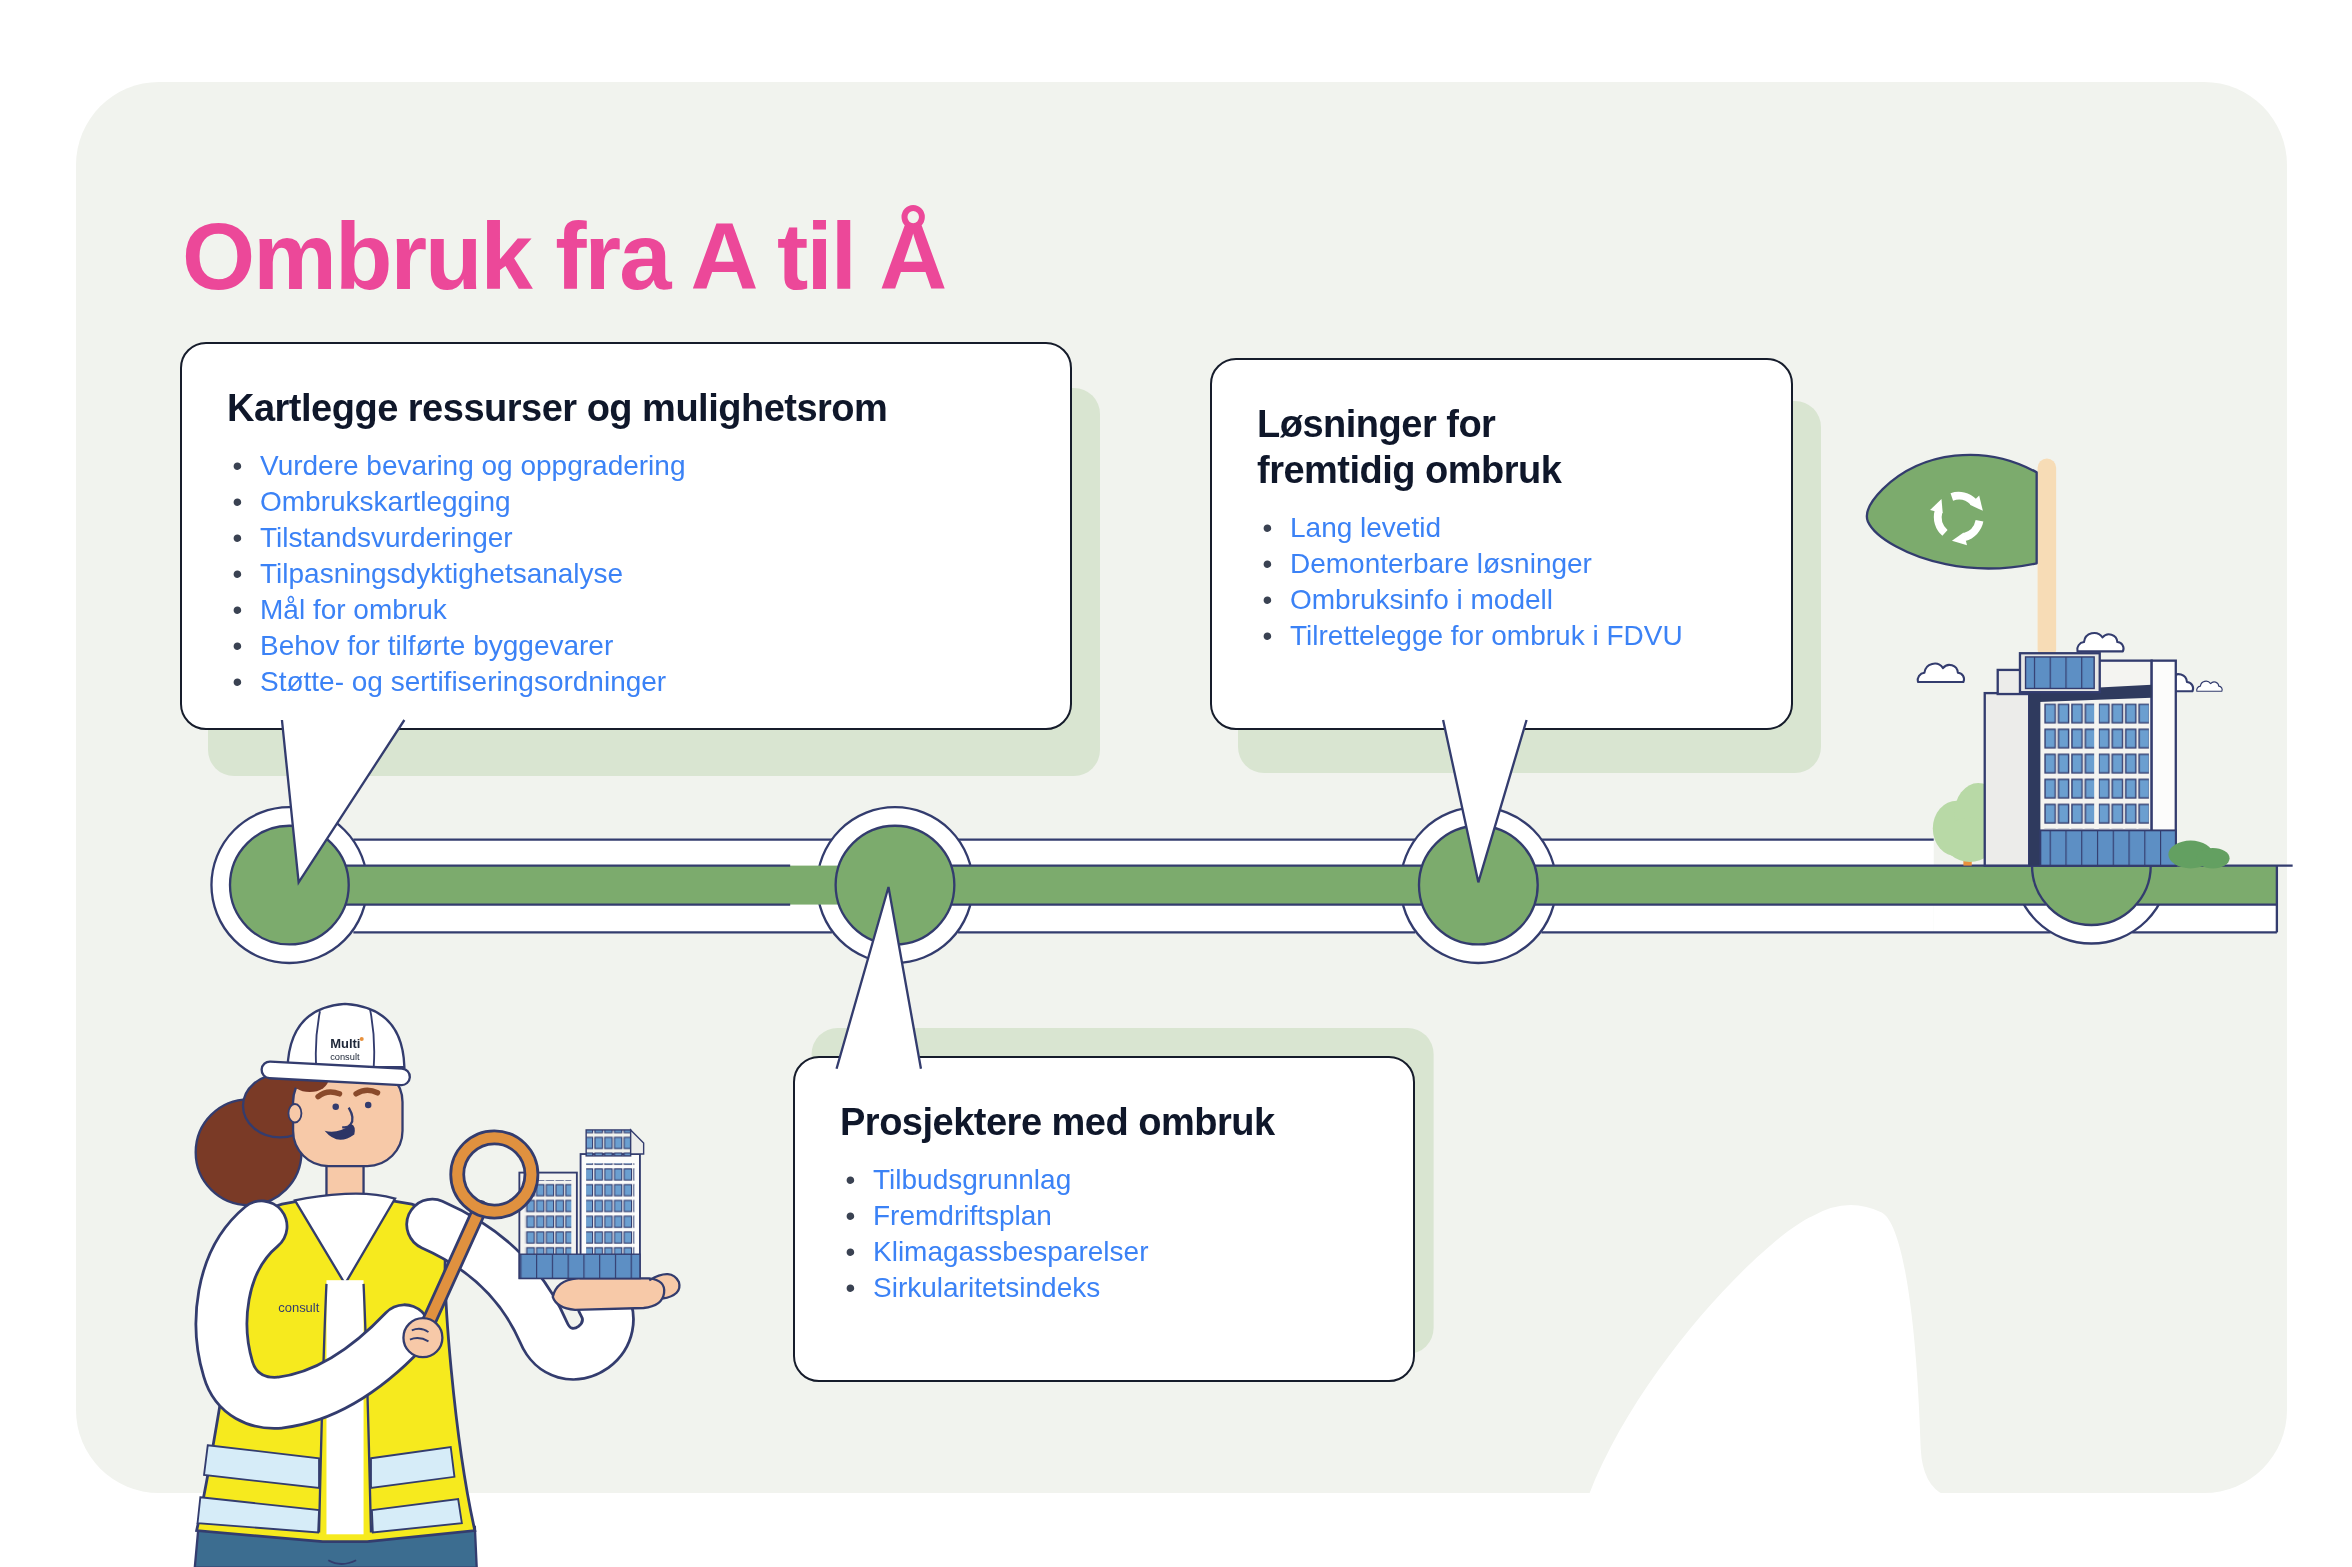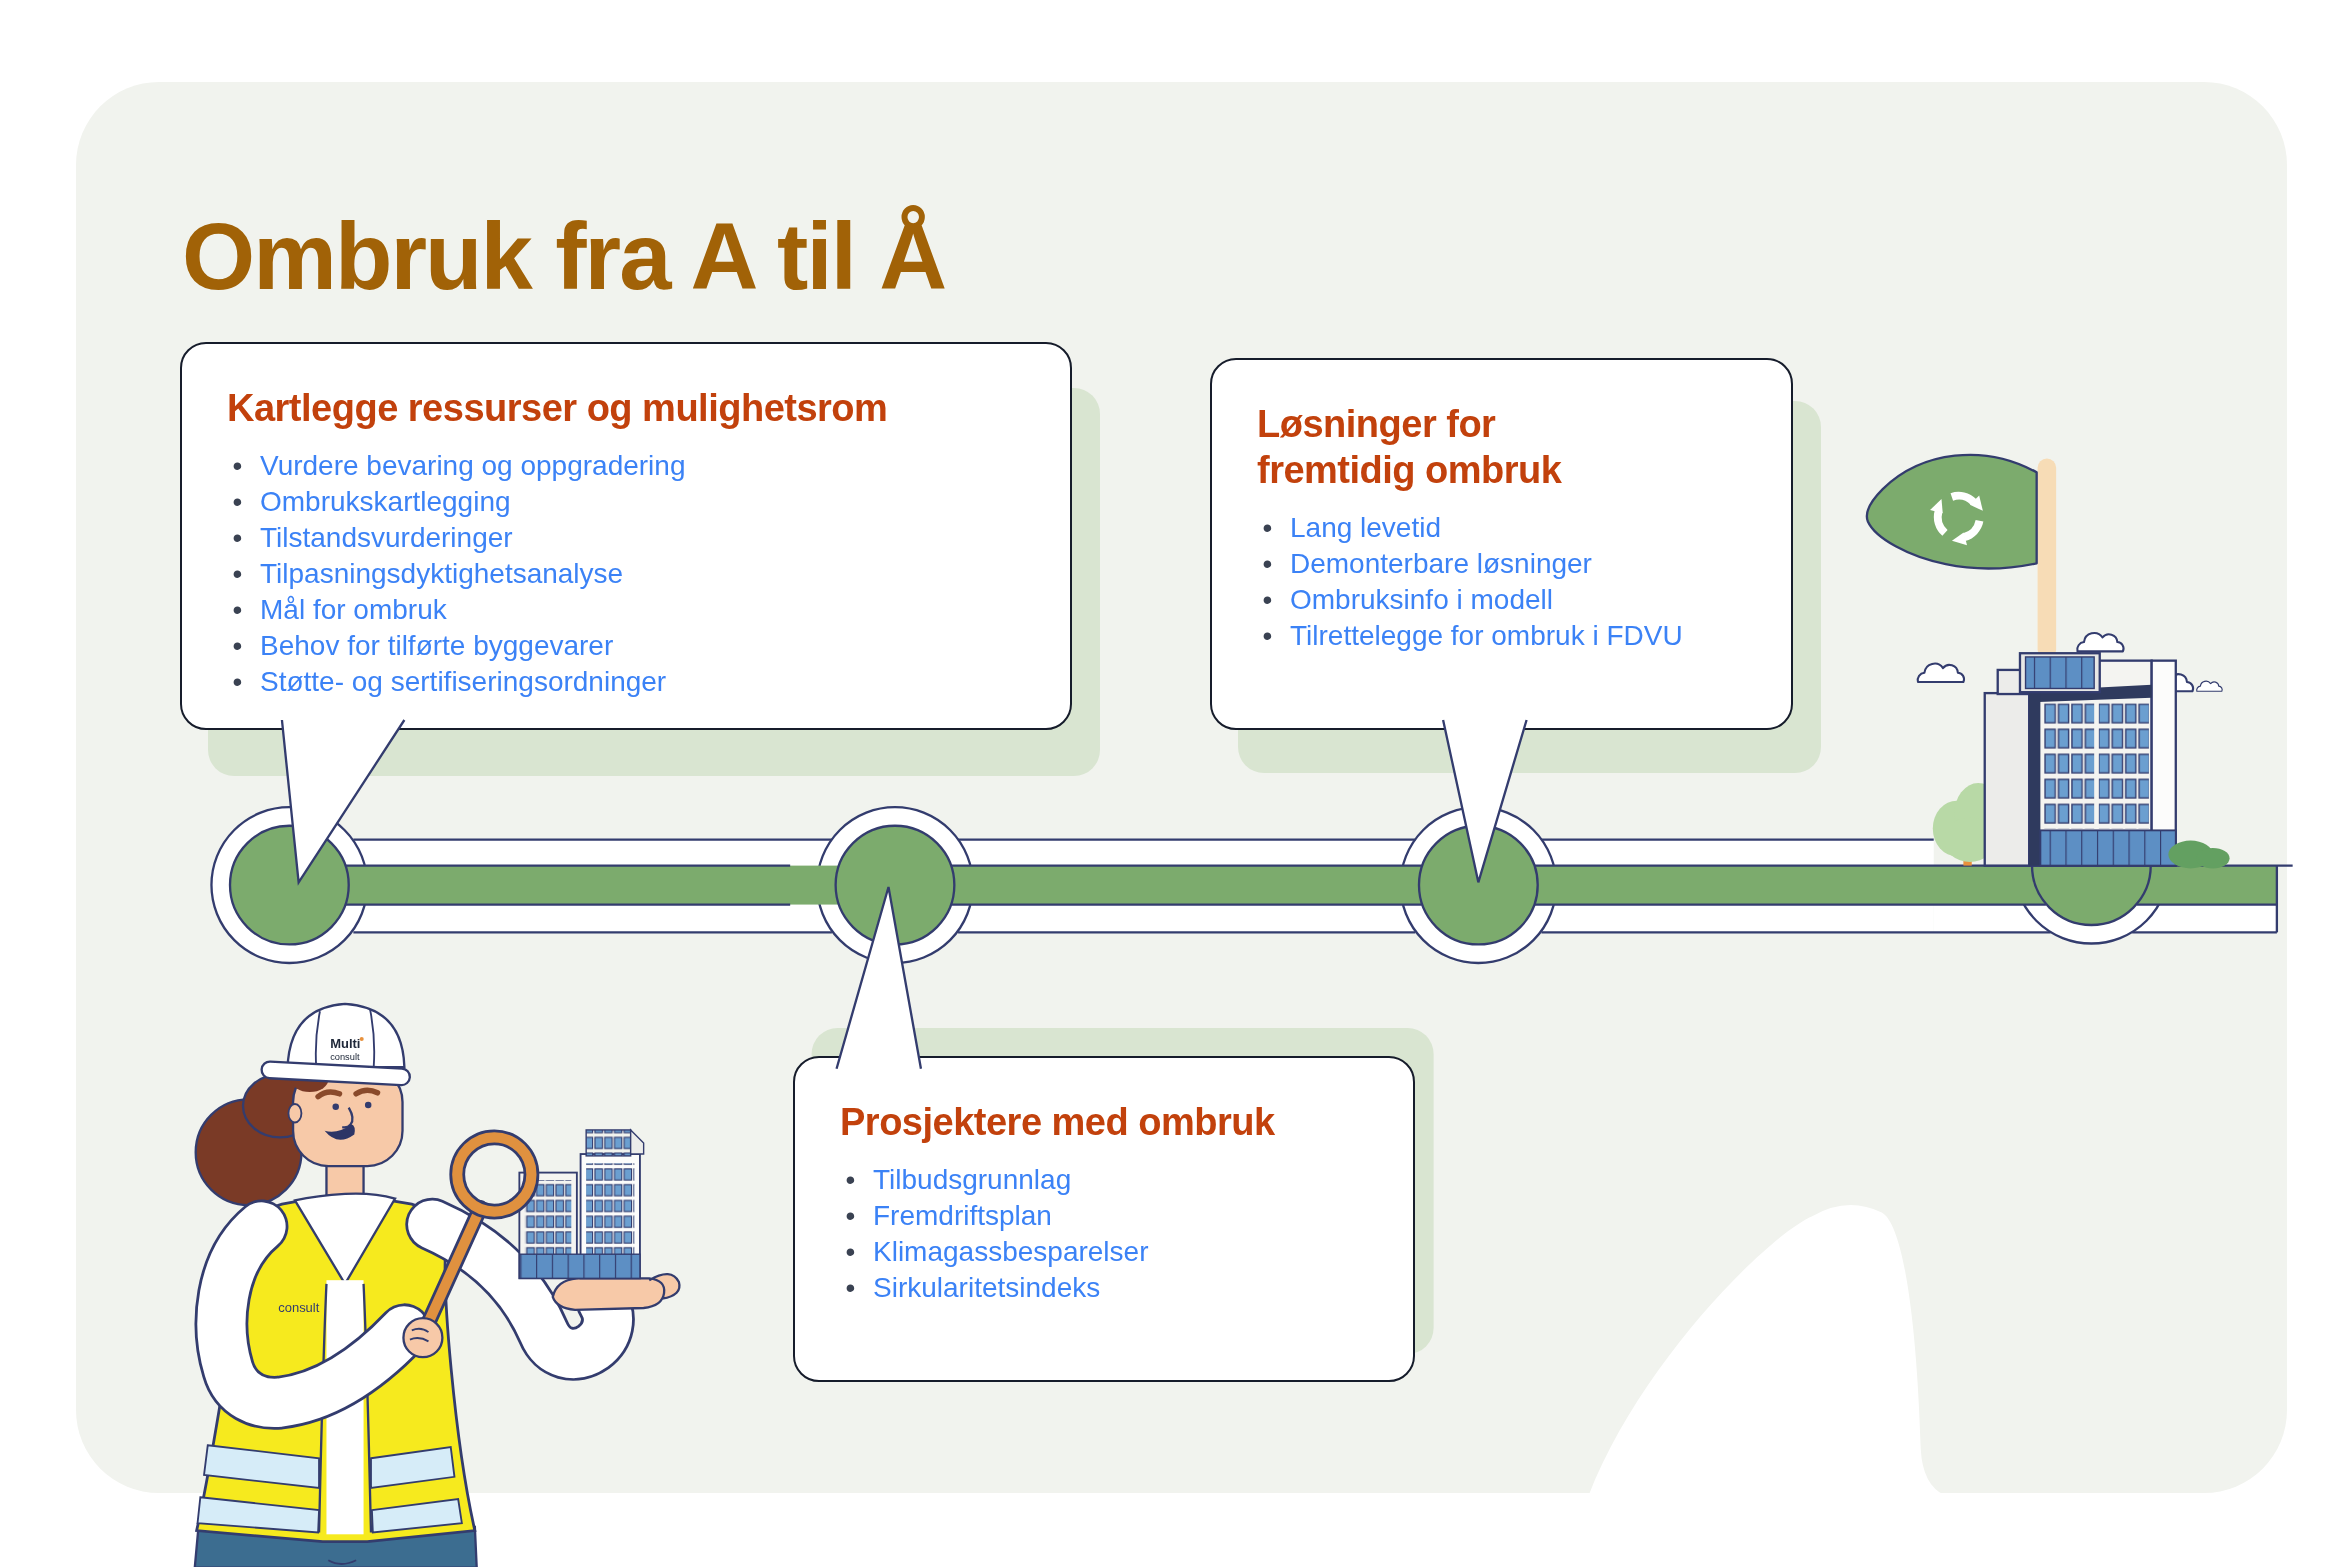--- a/index.html
+++ b/index.html
@@ -6,30 +6,30 @@
   body{
     width:2352px;height:1568px;position:relative;overflow:hidden;
     background:#ffffff;font-family:"Liberation Sans",sans-serif;
   }
   .panel{
     position:absolute;left:76px;top:82px;width:2211px;height:1411px;
     background:#f1f3ee;border-radius:83px;z-index:0;
   }
   .main-title{
     position:absolute;left:182px;top:145px;z-index:5;
-    font-size:94px;font-weight:bold;color:#a16207;letter-spacing:-1.9px;line-height:1.05;
+    font-size:94px;font-weight:bold;color:#ec4899;letter-spacing:-1.9px;line-height:1.05;
   }
   svg.layer{position:absolute;left:0;top:0;z-index:2;}
   svg.overlay{position:absolute;left:0;top:0;z-index:30;pointer-events:none;}
   .callout{
     position:absolute;background:#ffffff;border:2.8px solid #161c2b;border-radius:26px;
     box-sizing:border-box;padding:41px 45px;z-index:10;
   }
   .callout h2{
-    margin:0 0 16.7px 0;font-size:38px;font-weight:bold;color:#c2410c;
+    margin:0 0 16.7px 0;font-size:38px;font-weight:bold;color:#0f172a;
     line-height:1.22;letter-spacing:-0.5px;white-space:pre-line;
   }
   .callout ul{margin:0;padding:0;list-style:none;}
   .callout li{
     position:relative;padding-left:33px;font-size:28px;line-height:36px;color:#3b82f6;
   }
   .callout li::before{content:"•";position:absolute;left:5.6px;top:0;color:#3a4252;}
   #c1{left:180px;top:342px;width:892px;height:388px;box-shadow:28px 46px 0 #d9e5d1;}
   #c2{left:793px;top:1056px;width:622px;height:326px;box-shadow:18.6px -28px 0 #d9e5d1;}
   #c3{left:1210px;top:358px;width:583px;height:372px;box-shadow:28px 43px 0 #d9e5d1;}

